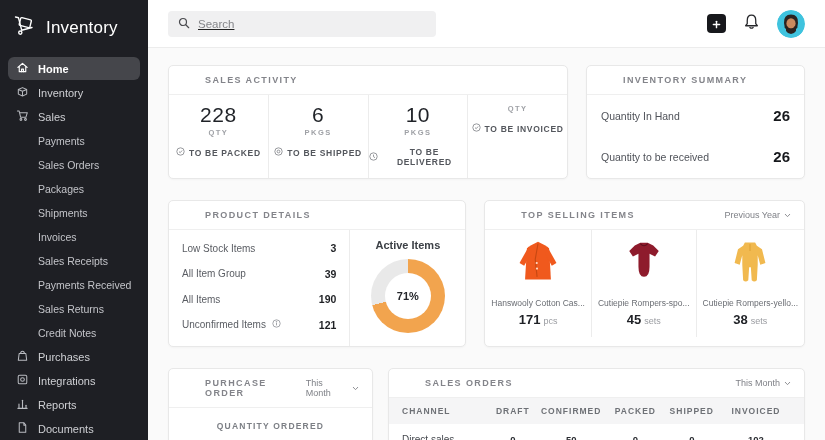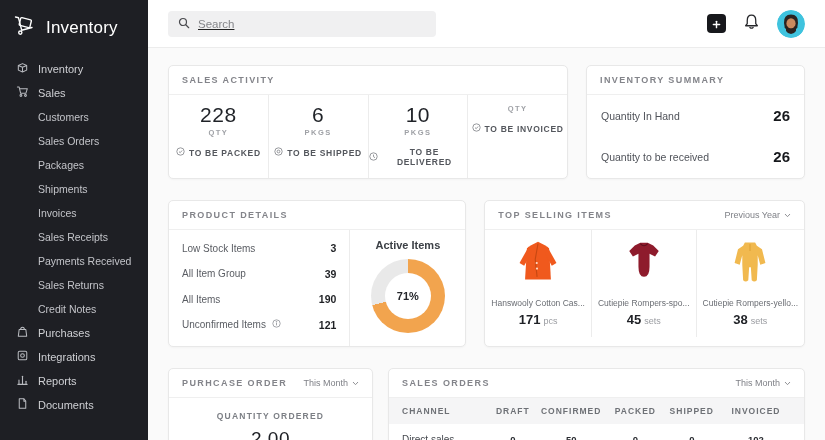--- a/index.html
+++ b/index.html
@@ -50,21 +50,21 @@
   .content { padding: 17px 20px; flex: 1; overflow: hidden; }
   .row { display: flex; margin-bottom: 21px; }
   .card {
     background: #fff; border: 1px solid #e8e8e8; border-radius: 5px;
     box-shadow: 0 1px 2px rgba(0,0,0,.03);
   }
   .card-header {
     display: flex; align-items: center; justify-content: space-between;
     padding: 9px 13px; border-bottom: 1px solid #efefef;
   }
-  .card-title { font-size: 9px; font-weight: bold; letter-spacing: 1.4px; color: #83848a; }
+  .card-title { font-size: 9px; font-weight: bold; letter-spacing: 1.4px; color: #83848a; margin-left: 23px; }
   .range-select { display: flex; align-items: center; gap: 4px; font-size: 9px; color: #7f8187; cursor: pointer; }
   
   .card-sa { width: 400px; margin-right: 18px; }
   .sa-body { display: flex; }
   .sa-col { flex: 1; text-align: center; padding: 8px 0 11px; border-right: 1px solid #ececec; }
   .sa-col:last-child { border-right: none; }
   .sa-value { font-size: 21px; font-weight: 500; color: #1f2227; letter-spacing: .5px; }
   .sa-unit { font-size: 7.5px; font-weight: bold; color: #9fa1a6; letter-spacing: 1.5px; margin-top: 1px; }
   .sa-label {
     margin-top: 10px; font-size: 8.5px; font-weight: bold; letter-spacing: .7px;
@@ -118,38 +118,46 @@
     <span>
       <svg width="25" height="24" viewBox="0 0 25 24" fill="none" stroke="#fff" stroke-width="1.4" stroke-linejoin="round" stroke-linecap="round">
         <path d="M3.5 3 L6.5 3.8 L9.7 16.2 L20 13.5"></path>
         <rect x="7.8" y="4.6" width="11" height="8" rx="1" transform="rotate(14 13.3 8.6)"></rect>
         <circle cx="8.3" cy="18.6" r="1.6"></circle>
       </svg>
     </span>
     <span class="logo-text">Inventory</span>
   </div>
 
+  <div class="nav-item active">
+    <span><svg width="13" height="13" viewBox="0 0 14 14" fill="none" stroke="#fff" stroke-width="1.2" stroke-linecap="round" stroke-linejoin="round">
+          <path d="M2 7 L7 2.5 L12 7"></path>
+          <path d="M3.5 6.2 V11.5 H10.5 V6.2"></path>
+          <path d="M6 11.5 V8.7 H8 V11.5"></path>
+        </svg></span>
+    <span>Home</span>
+  </div>
   <div class="nav-item">
     <span><svg width="13" height="13" viewBox="0 0 14 14" fill="none" stroke="#b9bbc0" stroke-width="1.1" stroke-linejoin="round">
           <path d="M2.5 4.8 L7 2.8 L11.5 4.8 L11.5 9.8 L7 11.8 L2.5 9.8 Z"></path>
           <path d="M2.5 4.8 L7 6.8 L11.5 4.8"></path>
           <path d="M7 6.8 V11.8"></path>
         </svg></span>
     <span>Inventory</span>
   </div>
   <div class="nav-item">
     <span><svg width="13" height="13" viewBox="0 0 14 14" fill="none" stroke="#b9bbc0" stroke-width="1.1" stroke-linecap="round" stroke-linejoin="round">
           <path d="M1.5 2.2 H3.4 L5 9 H10.6 L12.2 4 H4"></path>
           <circle cx="5.3" cy="11.3" r="1"></circle>
           <circle cx="10.2" cy="11.3" r="1"></circle>
         </svg></span>
     <span>Sales</span>
   </div>
   <div class="nav-item sub">
-      <span>Customers</span>
+      <span>Payments</span>
     </div>
   <div class="nav-item sub">
       <span>Sales Orders</span>
     </div>
   <div class="nav-item sub">
       <span>Packages</span>
     </div>
   <div class="nav-item sub">
       <span>Shipments</span>
     </div>

